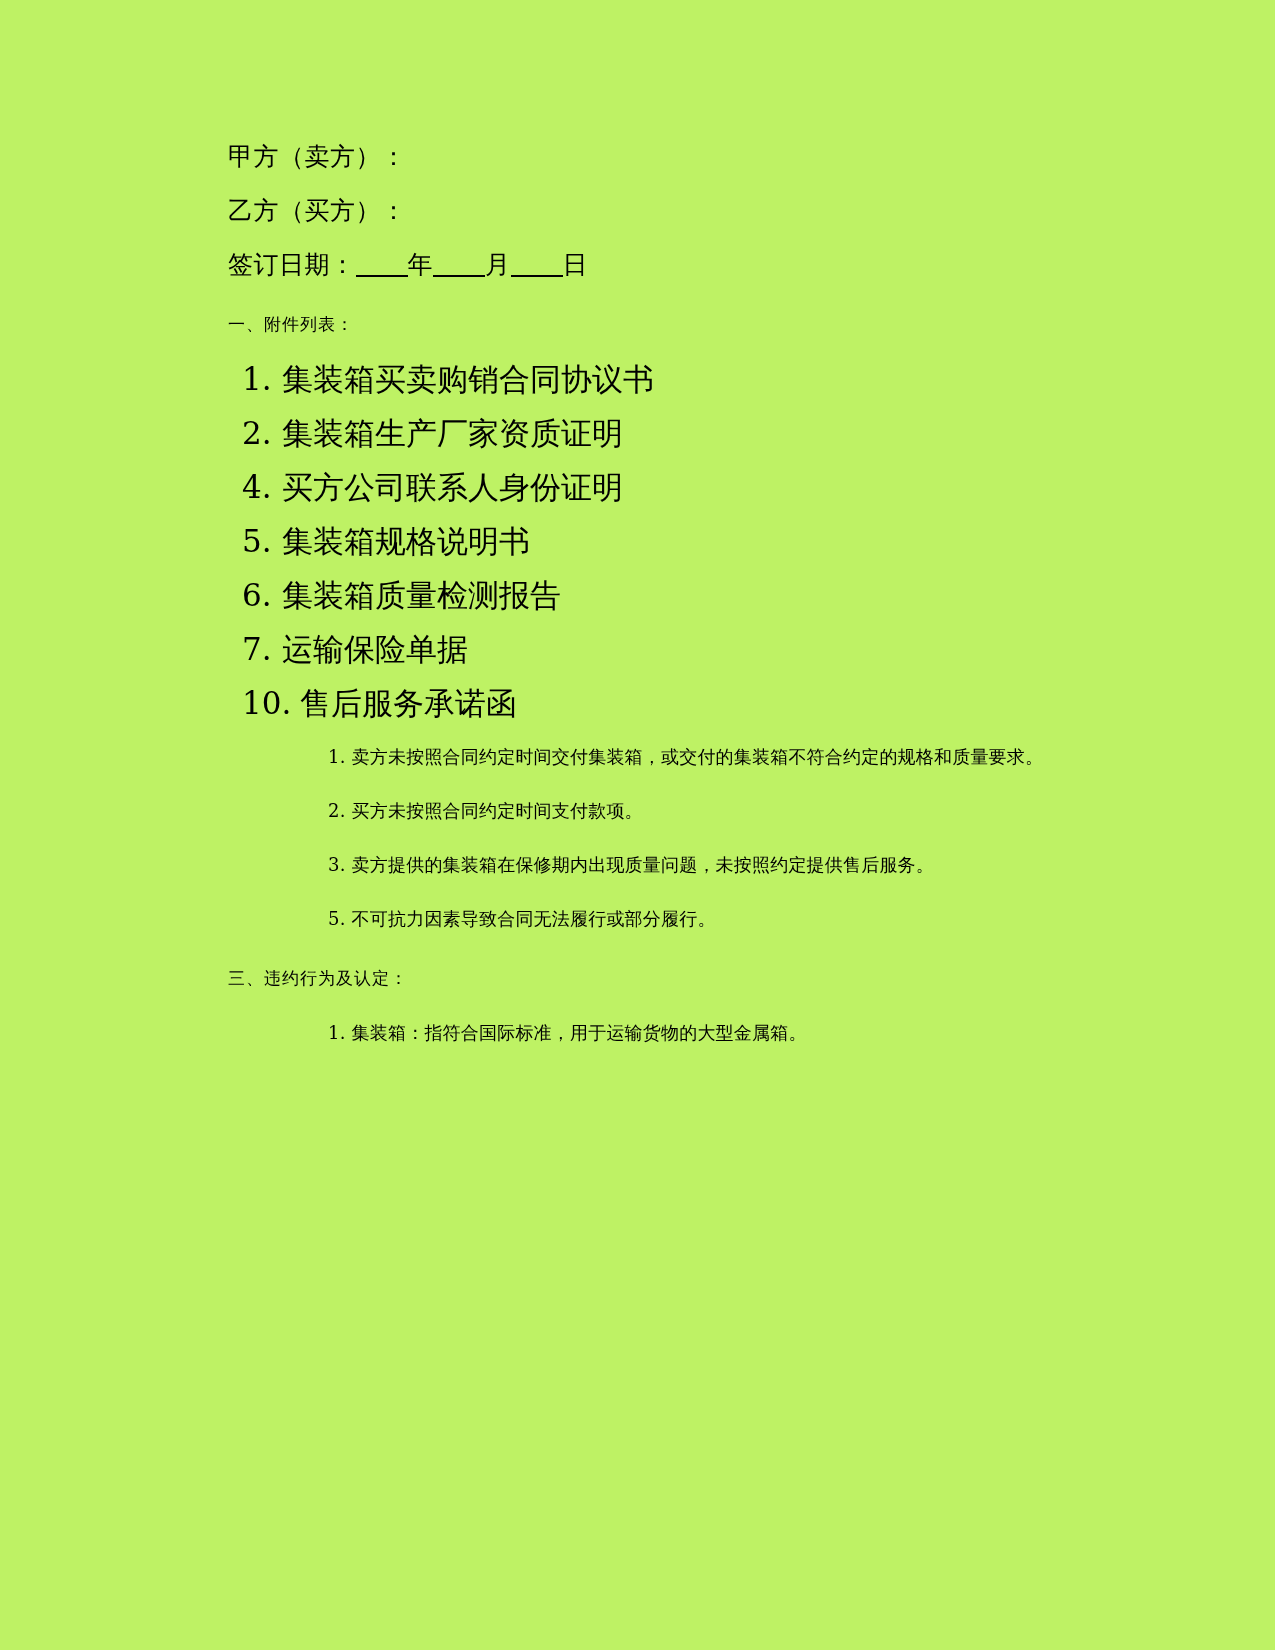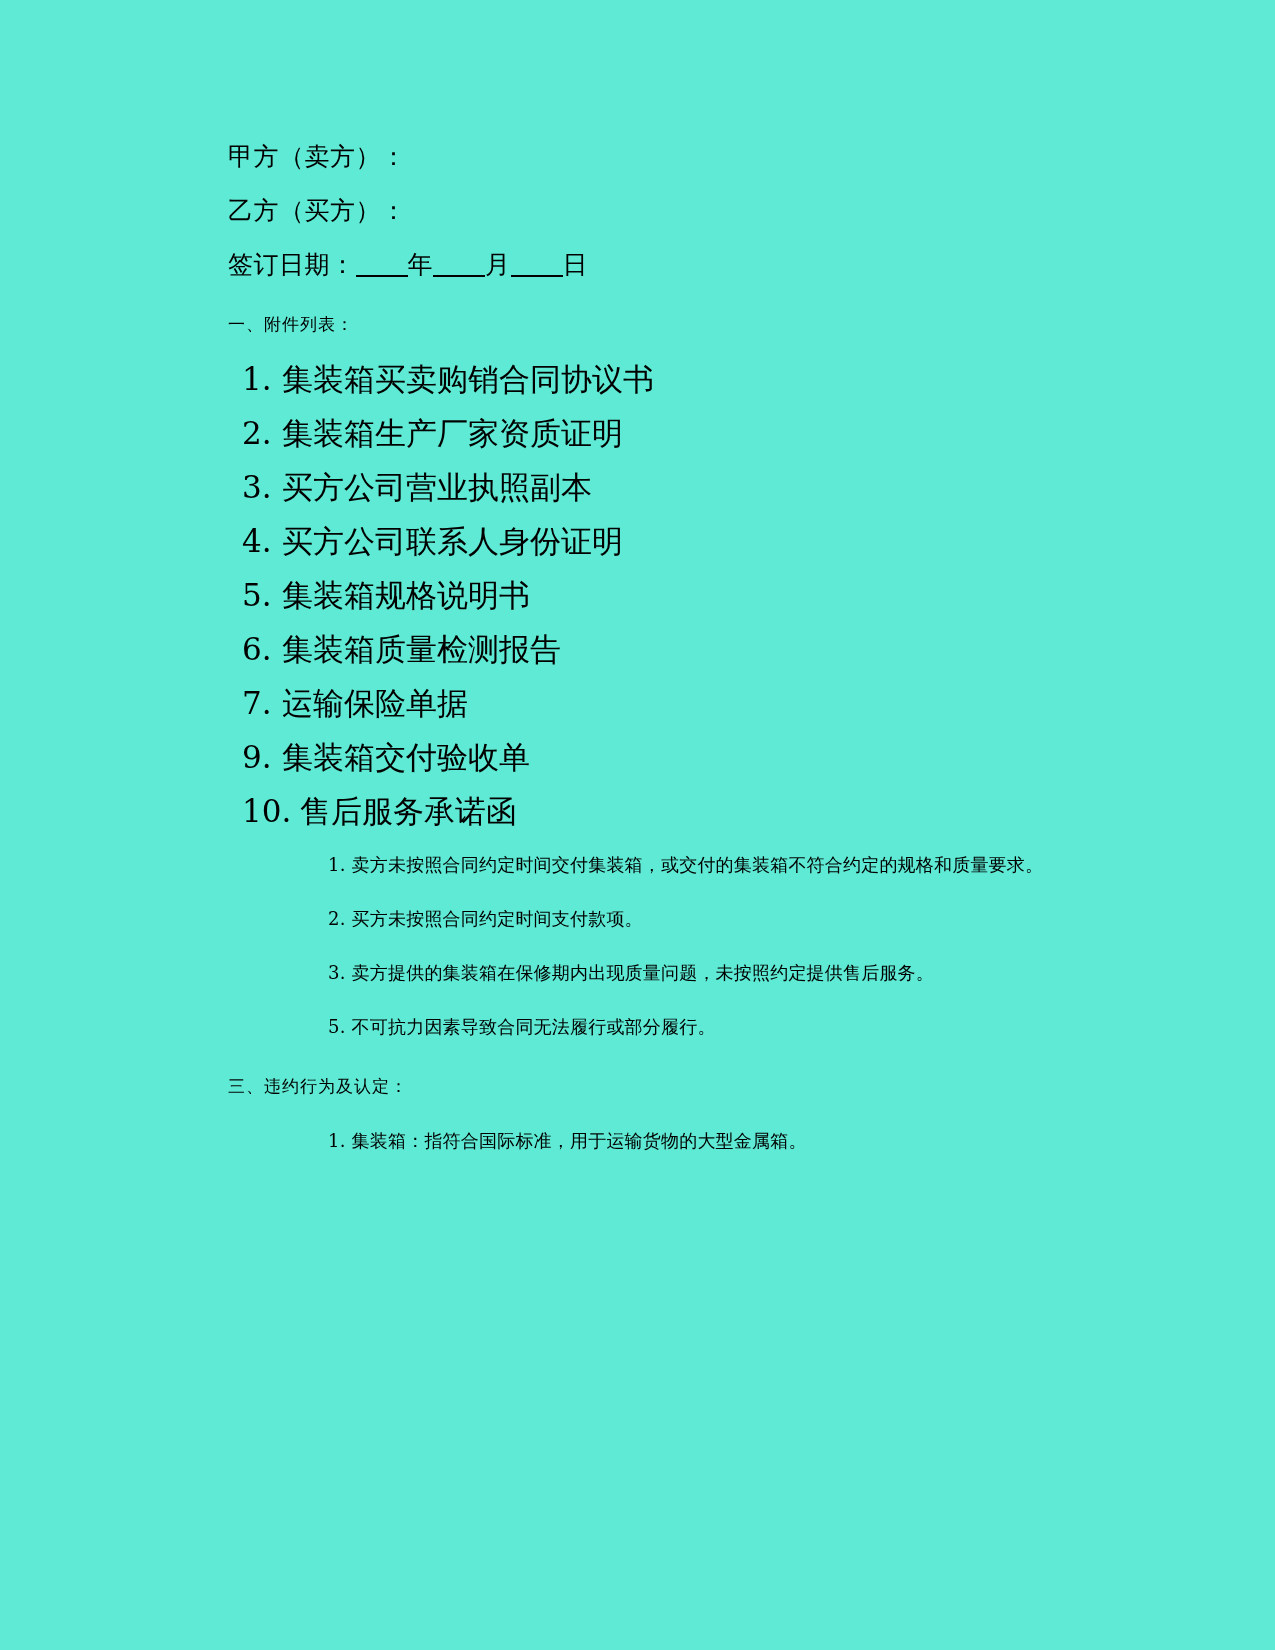--- a/index.html
+++ b/index.html
@@ -4,21 +4,21 @@
 <style>
   html, body {
     margin: 0;
     padding: 0;
     background: #ffffff;
   }
   .page {
     width: 1275px;
     height: 1650px;
     position: relative;
-    background: #5eead4;
+    background: #bef264;
     box-sizing: border-box;
     padding: 130px 180px 0 228px;
     font-family: "DejaVu Serif", "Liberation Serif", serif;
     color: #000000;
   }
   .party-line {
     font-size: 25px;
     line-height: 54px;
     letter-spacing: 0.5px;
   }
@@ -85,36 +85,30 @@
 
   <div class="heading">一、附件列表：</div>
 
   <div class="list-item">
     <span class="num">1.</span><span>集装箱买卖购销合同协议书</span>
   </div>
   <div class="list-item">
     <span class="num">2.</span><span>集装箱生产厂家资质证明</span>
   </div>
   <div class="list-item">
-    <span class="num">3.</span><span>买方公司营业执照副本</span>
-  </div>
-  <div class="list-item">
     <span class="num">4.</span><span>买方公司联系人身份证明</span>
   </div>
   <div class="list-item">
     <span class="num">5.</span><span>集装箱规格说明书</span>
   </div>
   <div class="list-item">
     <span class="num">6.</span><span>集装箱质量检测报告</span>
   </div>
   <div class="list-item">
     <span class="num">7.</span><span>运输保险单据</span>
-  </div>
-  <div class="list-item">
-    <span class="num">9.</span><span>集装箱交付验收单</span>
   </div>
   <div class="list-item">
     <span class="num-wide">10.</span><span>售后服务承诺函</span>
   </div>
 
 
   <div class="para">
     <span class="num">1.</span><span>卖方未按照合同约定时间交付集装箱，或交付的集装箱不符合约定的规格和质量要求。</span>
   </div>
   <div class="para">

